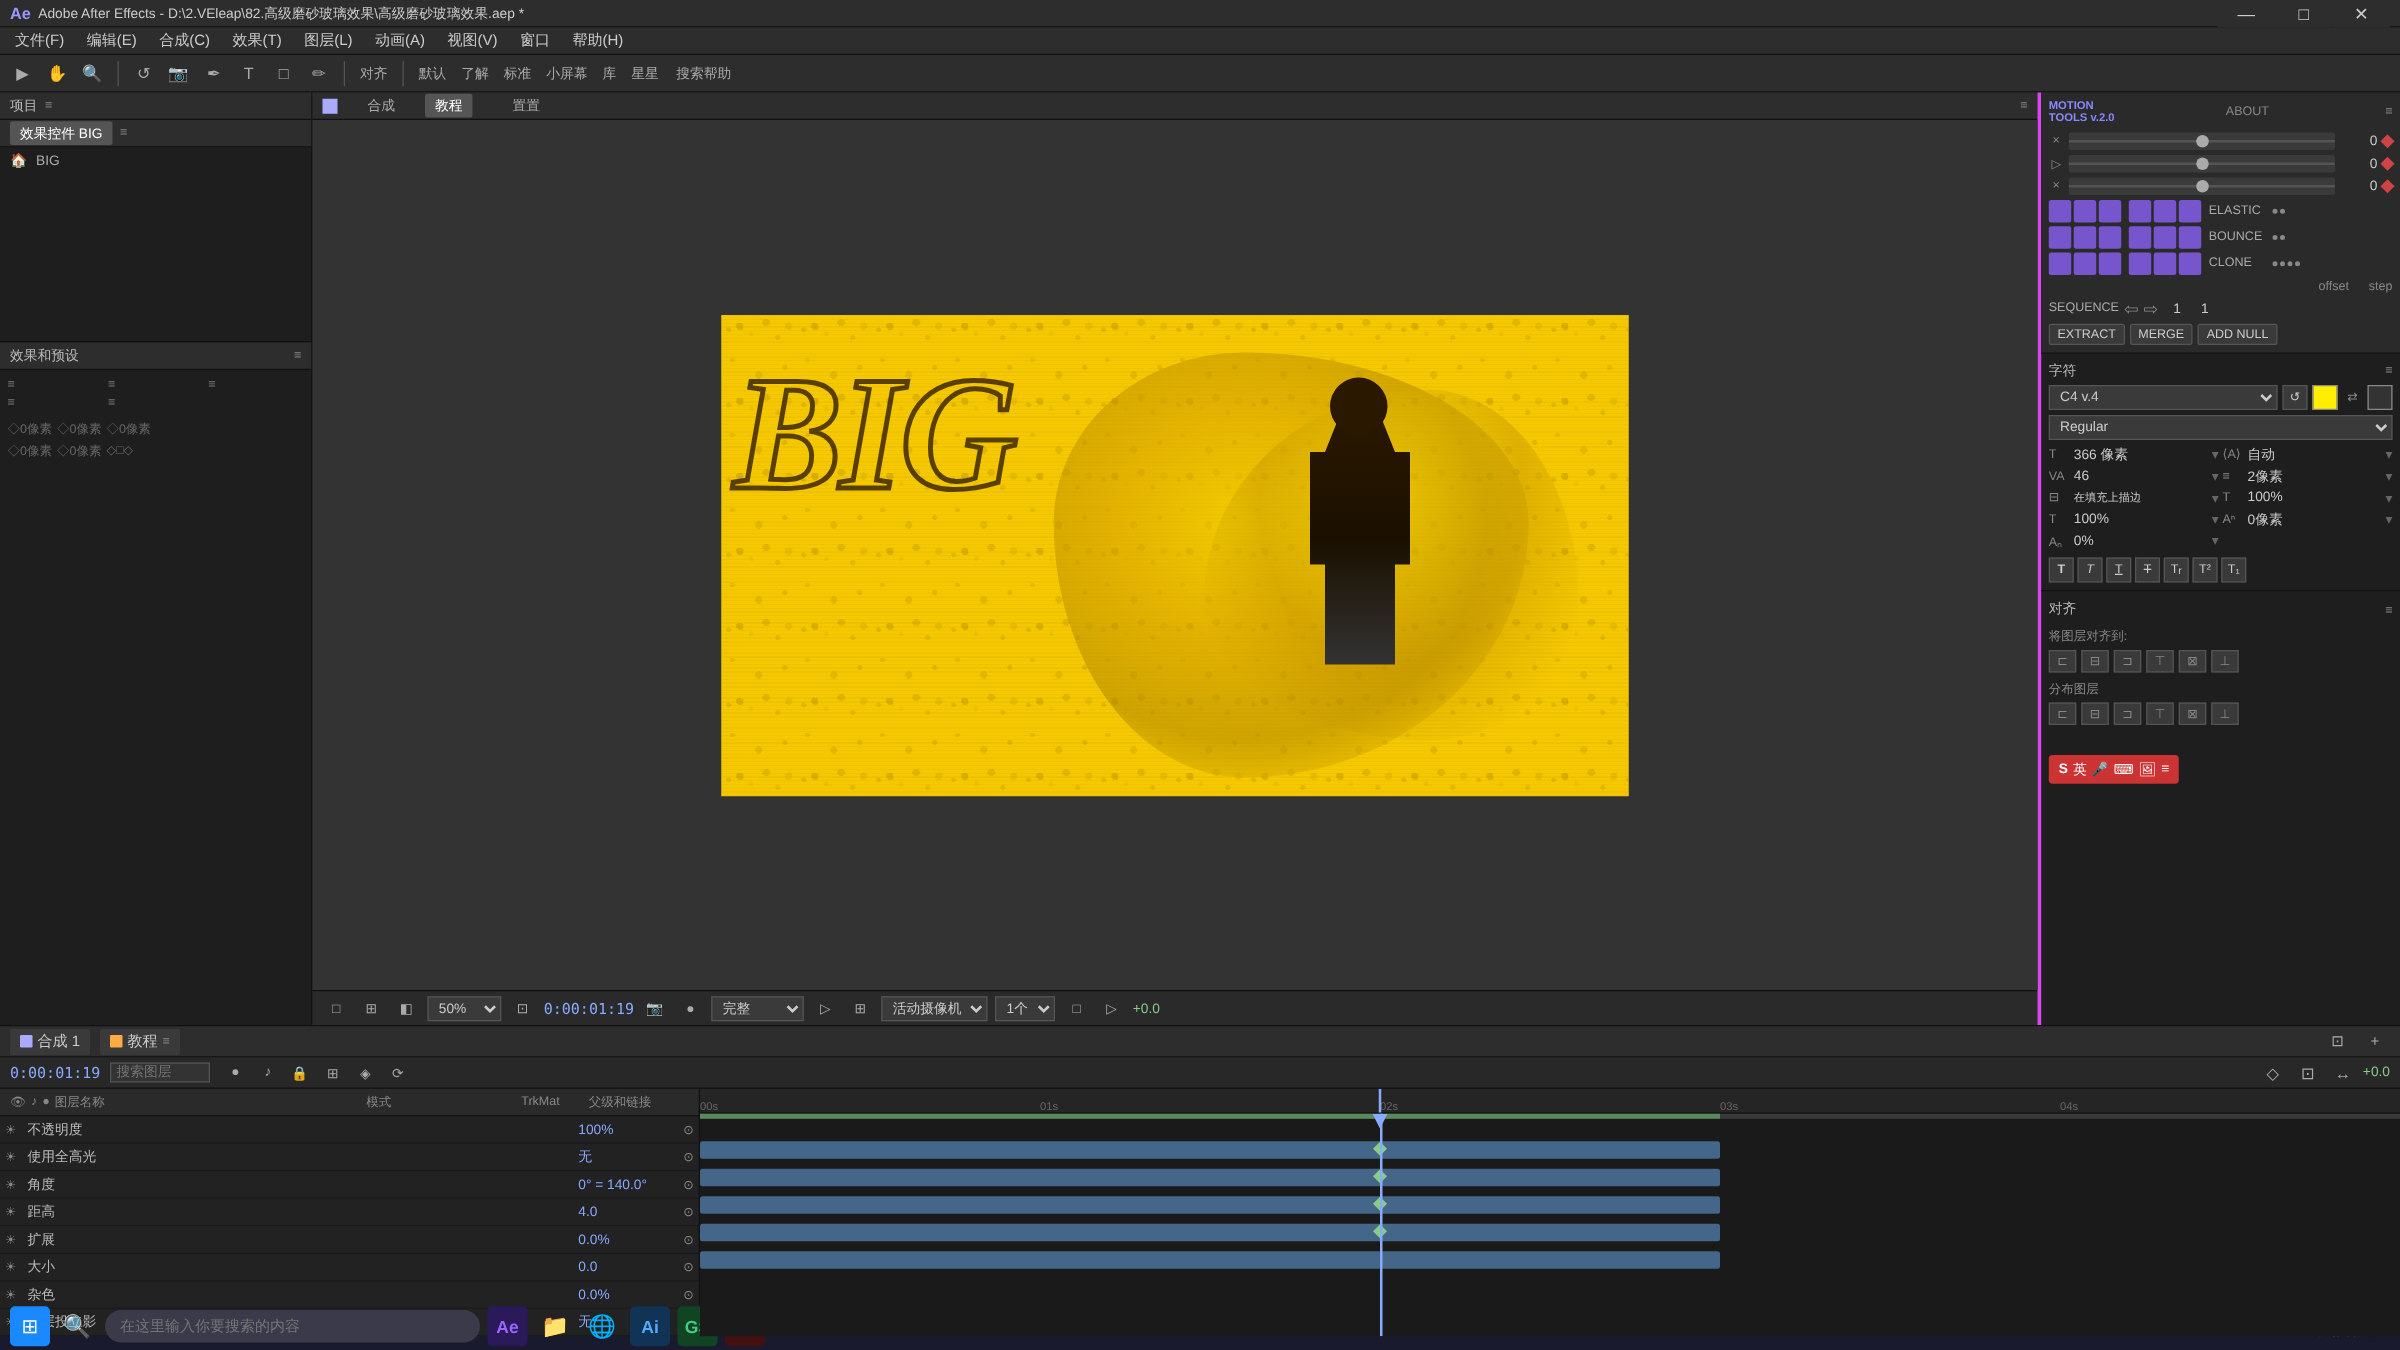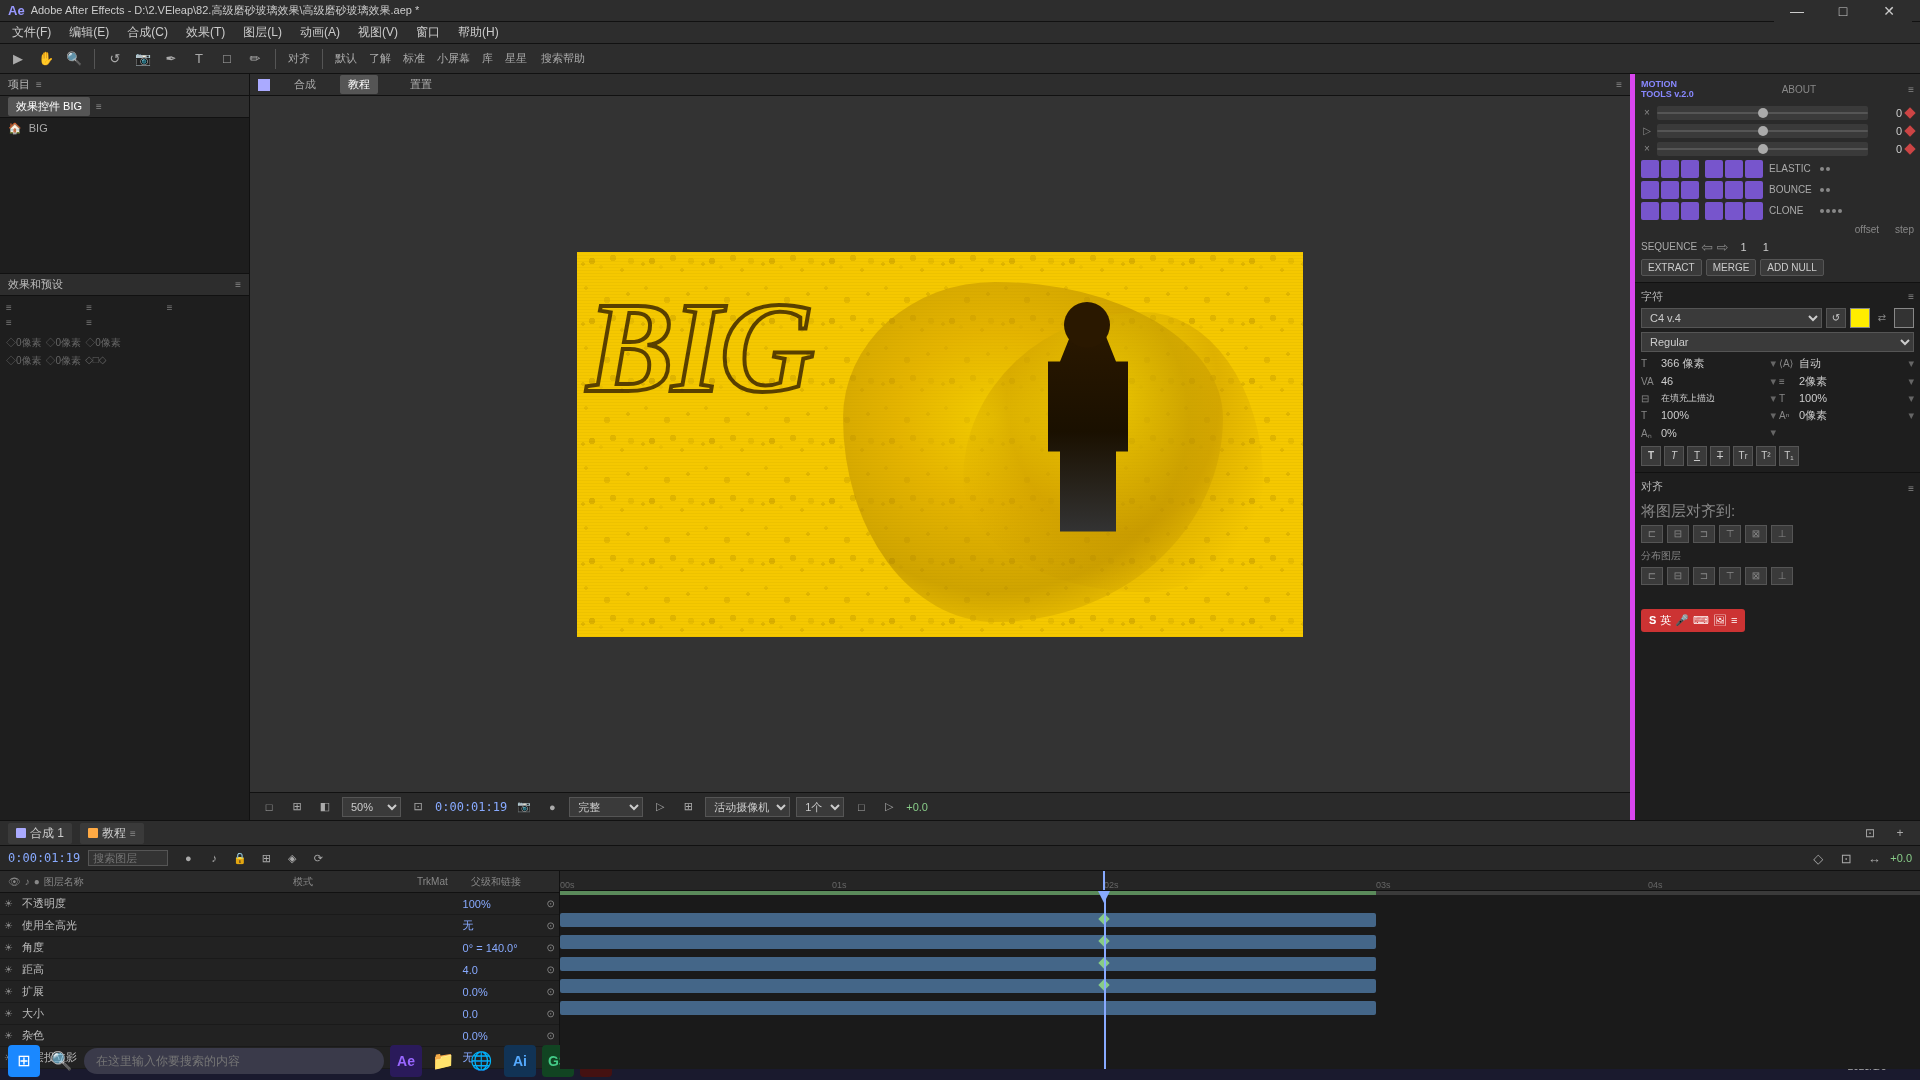--- a/index.html
+++ b/index.html
@@ -204,21 +204,21 @@
       font-size: 11px;
       height: 20px;
       padding: 0 4px;
       cursor: pointer;
     }
 
     
     #right-panel {
       width: 290px;
       background: #1e1e1e;
-      border-left: 5px solid #d946ef;
+      border-left: 3px solid #d946ef;
       display: flex;
       flex-direction: column;
     }
 
     
     #motion-tools-panel {
       background: #2a2a2a;
       border-bottom: 1px solid #111;
       padding: 6px;
     }
@@ -1069,21 +1069,21 @@
         <button class="font-icon-btn">T²</button>
         <button class="font-icon-btn">T₁</button>
       </div>
     </div>
 
     <div id="align-panel">
       <div class="char-header">
         <span class="align-title">对齐</span>
         <span style="color:#888;font-size:10px;">≡</span>
       </div>
-      <div style="font-size:15px;color:#888;margin-bottom:4px;">将图层对齐到:</div>
+      <div style="font-size:10px;color:#888;margin-bottom:4px;">将图层对齐到:</div>
       <div class="align-row">
         <button class="align-btn">⊏</button>
         <button class="align-btn">⊟</button>
         <button class="align-btn">⊐</button>
         <button class="align-btn">⊤</button>
         <button class="align-btn">⊠</button>
         <button class="align-btn">⊥</button>
       </div>
       <div style="font-size:10px;color:#888;margin-top:6px;margin-bottom:4px;">分布图层</div>
       <div class="align-row">

